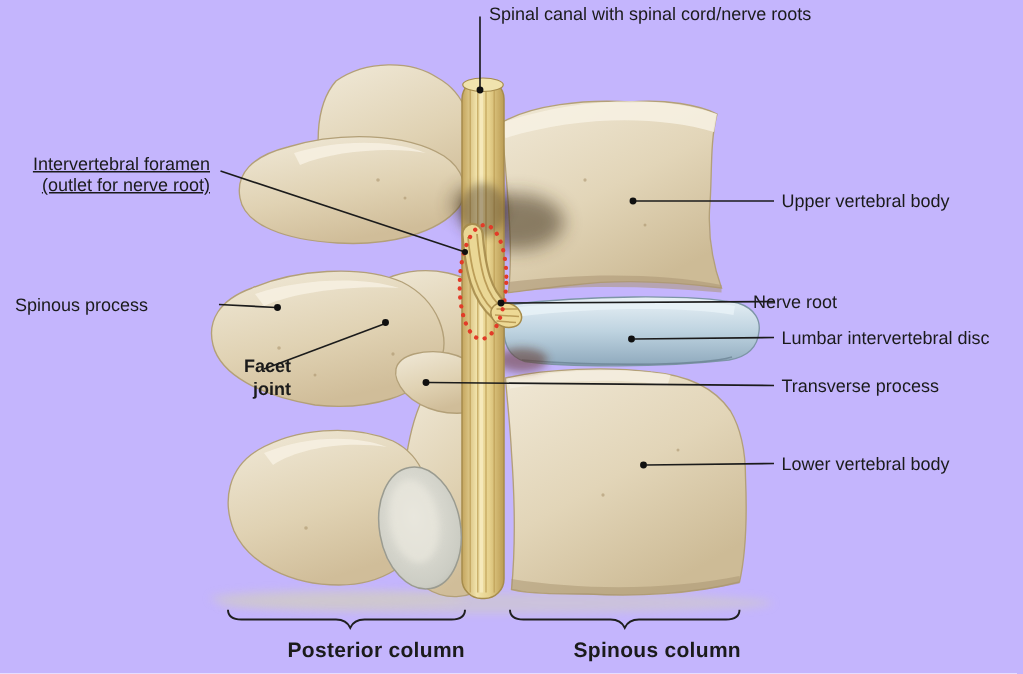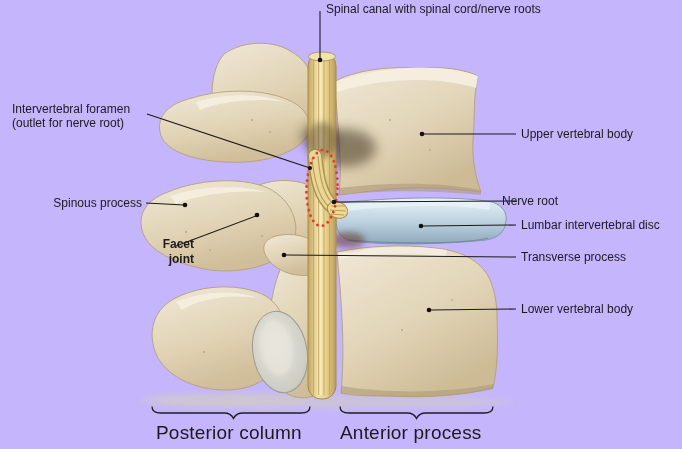--- a/index.html
+++ b/index.html
@@ -6,21 +6,21 @@
   .stage{
     position:relative;width:682px;height:449px;background:#c4b5fd;overflow:hidden;
     font-family:"Liberation Sans", sans-serif;color:#1b1b1b;
   }
   .stage svg{position:absolute;left:0;top:0;}
   .lbl{
     position:absolute;font-size:12px;line-height:14px;white-space:nowrap;color:#1b1b1b;
   }
   .lbl.block{white-space:normal;}
   .bold{font-weight:700;}
-  .bottomlbl{font-size:19px;font-weight:400;letter-spacing:.2px;text-align:left;}
+  .bottomlbl{font-size:14px;font-weight:700;letter-spacing:.2px;text-align:right;}
 </style>
 </head>
 <body>
 
 <div class="stage">
 
 <svg width="682" height="449" viewBox="0 0 682 449">
   <defs>
     <linearGradient id="boneG" x1="0" y1="0" x2="0.6" y2="1">
       <stop offset="0" stop-color="#f0e8d6"></stop>
@@ -153,34 +153,34 @@
   </g>
 
   <g stroke="#1f1f1f" stroke-width="1.3" fill="none">
     <path d="M 152,406.5 Q 152,413 161,413 L 224,413 Q 231,413 233.5,418.5 Q 236,413 243,413 L 301,413 Q 310,413 310,406.5"></path>
     <path d="M 340,406.5 Q 340,413 349,413 L 407,413 Q 414,413 416.5,418.5 Q 419,413 426,413 L 484,413 Q 493,413 493,406.5"></path>
   </g>
 </svg>
 
 <div class="lbl" style="left:326px;top:2px;">Spinal canal with spinal cord/nerve roots</div>
 
-<div class="lbl block" style="left:12px;top:102px;width:140px;text-align:left;">
+<div class="lbl block" style="left:0;top:102px;width:140px;text-align:right;text-decoration:underline;">
   <div>Intervertebral foramen</div>
   <div>(outlet for nerve root)</div>
 </div>
 
-<div class="lbl" style="left:10px;top:196px;width:132px;text-align:right;">Spinous process</div>
+<div class="lbl" style="left:10px;top:196px;width:132px;">Spinous process</div>
 
 <div class="lbl block bold" style="left:110px;top:237px;width:84px;text-align:right;line-height:15px;">
   <div>Facet</div>
   <div>joint</div>
 </div>
 
 <div class="lbl" style="left:521px;top:127px;">Upper vertebral body</div>
 <div class="lbl" style="left:502px;top:194px;">Nerve root</div>
 <div class="lbl" style="left:521px;top:218px;text-align:right;">Lumbar intervertebral disc</div>
 <div class="lbl" style="left:521px;top:250px;">Transverse process</div>
 <div class="lbl" style="left:521px;top:302px;text-align:center;">Lower vertebral body</div>
 
 <div class="lbl bottomlbl" style="left:156px;top:426px;width:154px;">Posterior column</div>
-<div class="lbl bottomlbl" style="left:340px;top:426px;width:154px;">Anterior process</div>
+<div class="lbl bottomlbl" style="left:340px;top:426px;width:154px;">Spinous column</div>
 
 </div>
 
 </body></html>

